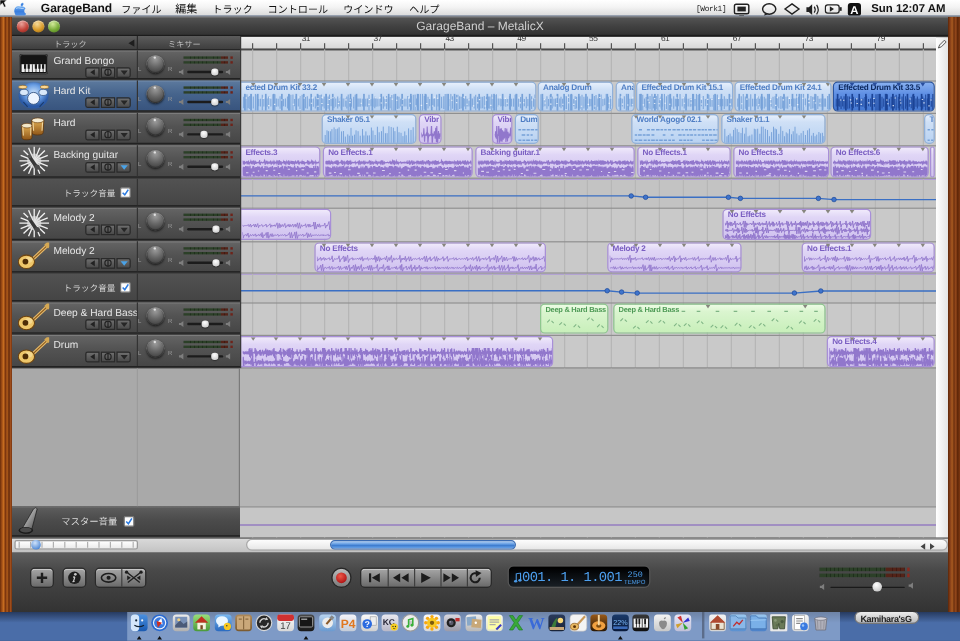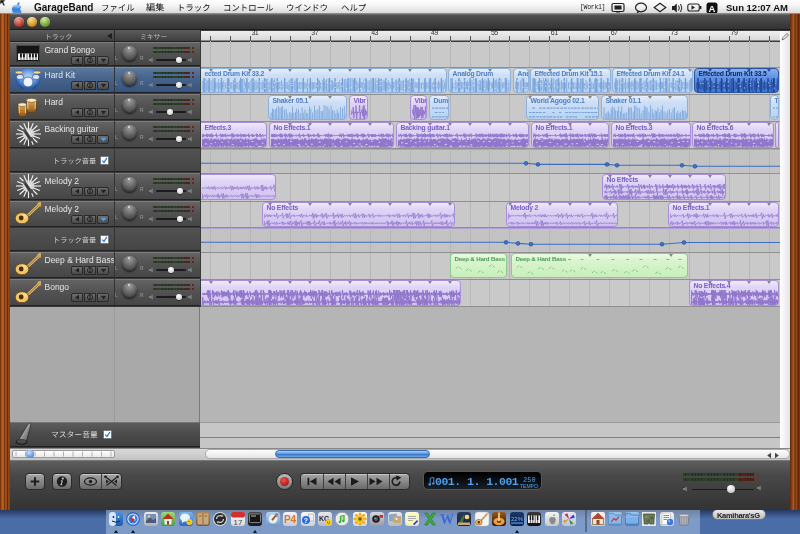--- a/index.html
+++ b/index.html
@@ -467,20 +467,21 @@
 <div class="abs" style="left:717px;top:510.5px;font-size:7.5px;color:#222;font-weight:bold;letter-spacing:-0.3px">Kamihara'sG</div>
 
 <div class="abs" style="left:0;top:14px;width:800px;height:496px;background:#3a3a3a"></div>
 <div class="abs" style="left:0;top:14px;width:10px;height:496px;background:repeating-linear-gradient(90deg,#6a2c0a 0,#9c4c16 1.5px,#c86e20 3px,#7a340e 4.5px,#b05c1c 6px,#642a0a 7.5px,#a85420 9px,#6a2c0a 10px)"></div>
 <div class="abs" style="left:790px;top:14px;width:10px;height:496px;background:repeating-linear-gradient(90deg,#5e2608 0,#8a421a 2px,#a85a20 3.5px,#6e300e 5px,#96491c 6.5px,#5e2608 8px,#7e3812 10px)"></div>
 
 <div class="abs" style="left:10px;top:14px;width:780px;height:16px;background:linear-gradient(180deg,#555 0%,#424242 50%,#333 100%);border-bottom:1px solid #1c1c1c;box-shadow:inset 0 1px 0 #6a6a6a">
   <div class="abs" style="left:4px;top:3px;width:10px;height:10px;border-radius:50%;background:radial-gradient(circle at 40% 30%,#eaa29a,#c24238 55%,#7e241c);box-shadow:inset 0 1px 1px rgba(255,255,255,.5)"></div>
   <div class="abs" style="left:17px;top:3px;width:10px;height:10px;border-radius:50%;background:radial-gradient(circle at 40% 30%,#f6da98,#d89a28 55%,#91600e);box-shadow:inset 0 1px 1px rgba(255,255,255,.5)"></div>
   <div class="abs" style="left:30px;top:3px;width:10px;height:10px;border-radius:50%;background:radial-gradient(circle at 40% 30%,#d2ea9a,#78ac38 55%,#447416);box-shadow:inset 0 1px 1px rgba(255,255,255,.5)"></div>
+  <div class="abs" style="left:0px;top:2.5px;width:780px;text-align:center;font-size:10px;color:#cfcfcf">GarageBand – MetalicX</div>
 </div>
 
 <div class="abs" style="left:10px;top:30px;width:190px;height:12px;background:linear-gradient(180deg,#5c5c5c,#3e3e3e);border-bottom:1px solid #222">
   <svg width="29" height="10" viewBox="0 0 29 10" style="position:absolute;left:34px;top:2.5px;opacity:1.0">
       <path transform="translate(1 6.3)" d="M2.3 -0.6Q2.3 -0.7 2.3 -1.0Q2.3 -1.3 2.3 -1.7Q2.3 -2.1 2.3 -2.5Q2.3 -2.9 2.3 -3.4Q2.3 -3.8 2.3 -4.1Q2.3 -4.4 2.3 -4.6Q2.3 -4.7 2.3 -4.9Q2.3 -5.1 2.2 -5.3H2.9Q2.9 -5.1 2.9 -4.9Q2.9 -4.7 2.9 -4.6Q2.9 -4.3 2.9 -3.9Q2.9 -3.5 2.9 -3.1Q2.9 -2.7 2.9 -2.3Q2.9 -1.9 2.9 -1.5Q2.9 -1.2 2.9 -0.9Q2.9 -0.7 2.9 -0.6Q2.9 -0.5 2.9 -0.3Q2.9 -0.2 2.9 -0.1Q2.9 0.1 2.9 0.2H2.2Q2.3 0.0 2.3 -0.2Q2.3 -0.4 2.3 -0.6ZM2.7 -3.5Q3.1 -3.4 3.5 -3.2Q3.9 -3.1 4.3 -2.9Q4.7 -2.8 5.1 -2.6Q5.5 -2.5 5.8 -2.3L5.5 -1.7Q5.2 -1.9 4.9 -2.1Q4.5 -2.2 4.1 -2.4Q3.7 -2.5 3.4 -2.7Q3.0 -2.8 2.7 -2.9Z M8.4 -5.1Q8.5 -5.0 8.7 -5.0Q8.8 -5.0 9.0 -5.0Q9.1 -5.0 9.4 -5.0Q9.6 -5.0 10.0 -5.0Q10.3 -5.0 10.7 -5.0Q11.0 -5.0 11.3 -5.0Q11.5 -5.0 11.7 -5.0Q11.8 -5.0 12.0 -5.0Q12.1 -5.0 12.3 -5.1V-4.5Q12.2 -4.5 12.0 -4.5Q11.8 -4.5 11.6 -4.5Q11.5 -4.5 11.3 -4.5Q11.0 -4.5 10.7 -4.5Q10.3 -4.5 10.0 -4.5Q9.6 -4.5 9.4 -4.5Q9.1 -4.5 9.0 -4.5Q8.8 -4.5 8.7 -4.5Q8.5 -4.5 8.4 -4.5ZM12.8 -3.3Q12.7 -3.2 12.7 -3.2Q12.7 -3.1 12.7 -3.1Q12.5 -2.6 12.3 -2.1Q12.1 -1.6 11.7 -1.1Q11.2 -0.6 10.5 -0.2Q9.9 0.1 9.3 0.3L8.8 -0.2Q9.6 -0.4 10.2 -0.7Q10.8 -1.0 11.2 -1.4Q11.5 -1.8 11.7 -2.2Q11.9 -2.6 12.0 -3.0Q12.0 -3.0 11.8 -3.0Q11.5 -3.0 11.2 -3.0Q10.9 -3.0 10.6 -3.0Q10.3 -3.0 9.9 -3.0Q9.6 -3.0 9.3 -3.0Q9.0 -3.0 8.7 -3.0Q8.5 -3.0 8.4 -3.0Q8.3 -3.0 8.1 -2.9Q7.9 -2.9 7.8 -2.9V-3.5Q8.0 -3.5 8.1 -3.5Q8.3 -3.5 8.4 -3.5Q8.5 -3.5 8.7 -3.5Q8.9 -3.5 9.2 -3.5Q9.5 -3.5 9.9 -3.5Q10.2 -3.5 10.6 -3.5Q10.9 -3.5 11.2 -3.5Q11.5 -3.5 11.7 -3.5Q11.9 -3.5 12.0 -3.5Q12.1 -3.5 12.2 -3.5Q12.3 -3.5 12.4 -3.5Z M16.9 -3.9Q16.9 -3.8 17.0 -3.6Q17.1 -3.4 17.2 -3.2Q17.3 -3.0 17.3 -2.8Q17.4 -2.6 17.4 -2.5L16.9 -2.3Q16.9 -2.4 16.8 -2.6Q16.8 -2.8 16.7 -3.0Q16.6 -3.2 16.5 -3.4Q16.4 -3.6 16.4 -3.7ZM19.3 -3.5Q19.3 -3.4 19.3 -3.3Q19.3 -3.3 19.2 -3.2Q19.1 -2.6 18.9 -2.1Q18.6 -1.6 18.3 -1.1Q17.8 -0.5 17.2 -0.1Q16.6 0.3 16.1 0.5L15.6 0.1Q16.0 -0.1 16.4 -0.3Q16.8 -0.5 17.2 -0.8Q17.5 -1.0 17.8 -1.4Q18.1 -1.7 18.3 -2.1Q18.5 -2.4 18.6 -2.9Q18.7 -3.3 18.8 -3.7ZM15.3 -3.6Q15.4 -3.5 15.4 -3.3Q15.5 -3.1 15.6 -2.8Q15.7 -2.6 15.8 -2.4Q15.9 -2.2 15.9 -2.0L15.4 -1.8Q15.4 -2.0 15.3 -2.2Q15.2 -2.4 15.1 -2.7Q15.0 -2.9 14.9 -3.1Q14.9 -3.3 14.8 -3.4Z M26.3 -4.3Q26.3 -4.2 26.2 -4.1Q26.2 -4.0 26.2 -3.9Q26.1 -3.5 25.9 -3.1Q25.7 -2.7 25.5 -2.3Q25.3 -1.9 25.0 -1.5Q24.5 -1.0 23.9 -0.5Q23.2 -0.1 22.3 0.3L21.8 -0.1Q22.4 -0.3 22.9 -0.6Q23.4 -0.9 23.8 -1.2Q24.2 -1.5 24.5 -1.9Q24.7 -2.2 25.0 -2.5Q25.2 -2.9 25.3 -3.3Q25.5 -3.7 25.6 -4.0H23.0L23.3 -4.5Q23.3 -4.5 23.6 -4.5Q23.8 -4.5 24.1 -4.5Q24.4 -4.5 24.7 -4.5Q24.9 -4.5 25.2 -4.5Q25.4 -4.5 25.4 -4.5Q25.6 -4.5 25.7 -4.5Q25.8 -4.5 25.9 -4.5ZM24.0 -5.3Q24.0 -5.1 23.9 -5.0Q23.8 -4.8 23.7 -4.7Q23.5 -4.4 23.2 -3.9Q22.9 -3.5 22.5 -3.1Q22.1 -2.7 21.5 -2.3L21.1 -2.6Q21.5 -2.9 21.9 -3.2Q22.2 -3.5 22.5 -3.8Q22.7 -4.1 22.9 -4.4Q23.1 -4.7 23.2 -4.9Q23.3 -5.0 23.3 -5.2Q23.4 -5.4 23.4 -5.5Z" fill="#c6c6c6"></path>
     </svg>
     <svg width="29" height="10" viewBox="0 0 29 10" style="position:absolute;left:129px;top:2.5px;opacity:1.0">
       <path transform="translate(1 6.3)" d="M2.0 -5.1Q2.2 -5.1 2.6 -5.1Q2.9 -5.0 3.3 -4.9Q3.7 -4.8 4.2 -4.7Q4.6 -4.6 4.9 -4.5Q5.3 -4.4 5.5 -4.4L5.3 -3.8Q5.1 -3.9 4.7 -4.0Q4.4 -4.1 4.0 -4.2Q3.6 -4.3 3.2 -4.4Q2.8 -4.5 2.4 -4.5Q2.0 -4.6 1.8 -4.6ZM1.6 -3.4Q2.0 -3.3 2.4 -3.2Q2.9 -3.1 3.4 -3.0Q3.9 -2.9 4.3 -2.8Q4.8 -2.7 5.1 -2.5L4.9 -2.0Q4.6 -2.1 4.1 -2.3Q3.7 -2.4 3.2 -2.5Q2.7 -2.6 2.3 -2.7Q1.8 -2.8 1.4 -2.8ZM1.3 -1.4Q1.6 -1.3 2.0 -1.2Q2.5 -1.1 2.9 -1.0Q3.4 -0.9 3.8 -0.8Q4.3 -0.7 4.7 -0.6Q5.0 -0.5 5.3 -0.4L5.1 0.2Q4.8 0.1 4.4 -0.1Q4.0 -0.2 3.6 -0.3Q3.2 -0.4 2.7 -0.5Q2.2 -0.6 1.8 -0.7Q1.4 -0.8 1.1 -0.9Z M9.5 -4.8Q9.4 -4.9 9.4 -5.1Q9.4 -5.2 9.3 -5.3L9.9 -5.4Q10.0 -5.3 10.0 -5.2Q10.0 -5.0 10.0 -4.9Q10.0 -4.8 10.1 -4.6Q10.1 -4.3 10.2 -4.0Q10.3 -3.6 10.3 -3.2Q10.4 -2.7 10.5 -2.3Q10.6 -1.8 10.7 -1.5Q10.8 -1.1 10.8 -0.8Q10.9 -0.5 10.9 -0.4Q10.9 -0.3 11.0 -0.1Q11.0 0.0 11.1 0.2L10.4 0.3Q10.4 0.1 10.4 -0.0Q10.4 -0.2 10.3 -0.3Q10.3 -0.4 10.3 -0.7Q10.2 -1.0 10.2 -1.3Q10.1 -1.7 10.0 -2.2Q9.9 -2.6 9.8 -3.0Q9.7 -3.5 9.7 -3.8Q9.6 -4.2 9.5 -4.5Q9.5 -4.7 9.5 -4.8ZM7.5 -3.8Q7.7 -3.8 7.8 -3.8Q8.0 -3.9 8.1 -3.9Q8.3 -3.9 8.5 -3.9Q8.8 -4.0 9.2 -4.0Q9.5 -4.1 9.9 -4.1Q10.3 -4.2 10.6 -4.3Q11.0 -4.3 11.3 -4.4Q11.6 -4.4 11.7 -4.4Q11.9 -4.5 12.0 -4.5Q12.1 -4.5 12.2 -4.6L12.3 -4.0Q12.2 -4.0 12.1 -4.0Q12.0 -3.9 11.8 -3.9Q11.7 -3.9 11.4 -3.8Q11.1 -3.8 10.7 -3.7Q10.4 -3.7 10.0 -3.6Q9.6 -3.6 9.3 -3.5Q8.9 -3.4 8.6 -3.4Q8.4 -3.4 8.2 -3.3Q8.1 -3.3 7.9 -3.3Q7.8 -3.3 7.7 -3.2ZM7.5 -1.9Q7.6 -1.9 7.8 -1.9Q8.0 -1.9 8.1 -1.9Q8.3 -1.9 8.6 -2.0Q8.9 -2.0 9.3 -2.1Q9.7 -2.2 10.1 -2.2Q10.5 -2.3 10.9 -2.4Q11.3 -2.4 11.7 -2.5Q12.0 -2.6 12.2 -2.6Q12.4 -2.6 12.5 -2.7Q12.7 -2.7 12.8 -2.7L12.9 -2.2Q12.8 -2.1 12.6 -2.1Q12.5 -2.1 12.3 -2.1Q12.1 -2.0 11.7 -2.0Q11.4 -1.9 11.0 -1.9Q10.6 -1.8 10.2 -1.7Q9.8 -1.7 9.4 -1.6Q9.0 -1.5 8.7 -1.5Q8.4 -1.4 8.2 -1.4Q8.1 -1.4 7.9 -1.3Q7.8 -1.3 7.6 -1.3Z M18.5 -3.1Q18.5 -2.4 18.4 -1.9Q18.3 -1.4 18.1 -1.0Q17.9 -0.6 17.5 -0.3Q17.1 0.1 16.6 0.3L16.1 -0.1Q16.6 -0.3 16.9 -0.5Q17.3 -0.7 17.5 -1.1Q17.7 -1.4 17.8 -1.9Q18.0 -2.4 18.0 -3.1V-4.7Q18.0 -4.9 17.9 -5.1Q17.9 -5.2 17.9 -5.3H18.5Q18.5 -5.2 18.5 -5.1Q18.5 -4.9 18.5 -4.7ZM16.0 -5.2Q16.0 -5.2 16.0 -5.1Q16.0 -4.9 16.0 -4.8V-2.3Q16.0 -2.1 16.0 -2.0Q16.0 -1.9 16.0 -1.8Q16.0 -1.7 16.0 -1.6H15.4Q15.4 -1.7 15.5 -1.8Q15.5 -1.9 15.5 -2.0Q15.5 -2.1 15.5 -2.3V-4.8Q15.5 -4.9 15.5 -5.0Q15.5 -5.1 15.4 -5.2ZM14.1 -3.9Q14.1 -3.9 14.2 -3.9Q14.3 -3.9 14.4 -3.9Q14.6 -3.9 14.7 -3.9H19.2Q19.5 -3.9 19.6 -3.9Q19.8 -3.9 19.9 -3.9V-3.3Q19.8 -3.3 19.6 -3.4Q19.5 -3.4 19.2 -3.4H14.7Q14.6 -3.4 14.5 -3.4Q14.3 -3.4 14.2 -3.3Q14.1 -3.3 14.1 -3.3Z M21.1 -2.9Q21.2 -2.9 21.3 -2.9Q21.5 -2.9 21.7 -2.9Q21.9 -2.9 22.0 -2.9Q22.1 -2.9 22.4 -2.9Q22.6 -2.9 22.9 -2.9Q23.2 -2.9 23.6 -2.9Q23.9 -2.9 24.2 -2.9Q24.6 -2.9 24.9 -2.9Q25.2 -2.9 25.4 -2.9Q25.7 -2.9 25.8 -2.9Q26.0 -2.9 26.2 -2.9Q26.4 -2.9 26.5 -2.9V-2.3Q26.4 -2.3 26.2 -2.3Q26.0 -2.3 25.8 -2.3Q25.7 -2.3 25.4 -2.3Q25.2 -2.3 24.9 -2.3Q24.6 -2.3 24.2 -2.3Q23.9 -2.3 23.6 -2.3Q23.2 -2.3 22.9 -2.3Q22.6 -2.3 22.4 -2.3Q22.1 -2.3 22.0 -2.3Q21.8 -2.3 21.5 -2.3Q21.3 -2.3 21.1 -2.3Z" fill="#c6c6c6"></path>
     </svg>
   <div class="abs" style="left:97px;top:3px;width:0;height:0;border-top:3.2px solid transparent;border-bottom:3.2px solid transparent;border-right:5px solid #1e1e1e"></div>
@@ -1427,21 +1428,21 @@
       <svg width="26" height="23" viewBox="0 0 26 23" style="display:block">
         <line x1="7" y1="19" x2="25" y2="2" stroke="#e8bc6a" stroke-width="2.8"></line>
         <line x1="7" y1="19" x2="25" y2="2" stroke="#8a5a20" stroke-width="0.9"></line>
         <ellipse cx="7" cy="16.2" rx="6.8" ry="5.6" fill="#eec66a"></ellipse>
         <ellipse cx="7" cy="16.2" rx="6.8" ry="5.6" fill="none" stroke="#6e4410" stroke-width="0.9"></ellipse>
         <ellipse cx="9" cy="14.5" rx="3" ry="2.4" fill="#f8e0a0" opacity="0.7"></ellipse>
         <circle cx="6.2" cy="16" r="2.4" fill="#4e2c06"></circle>
         <rect x="22.8" y="-0.2" width="4.4" height="4.4" fill="#d4a854" transform="rotate(45 25 2)"></rect>
       </svg>
     </div>
-    <div style="position:absolute;left:34.5px;top:2.5px;font-size:8.5px;color:#e6e6e6;white-space:nowrap">Bongo</div>
+    <div style="position:absolute;left:34.5px;top:2.5px;font-size:8.5px;color:#e6e6e6;white-space:nowrap">Drum</div>
     <div style="position:absolute;left:61px;top:14px;width:40px;height:9px">
       <div style="position:absolute;left:0px;top:0;width:12px;height:8.5px;background:linear-gradient(180deg,#6e6e6e,#4a4a4a);border:1px solid #2a2a2a;border-radius:2px 0 0 2px">
         <svg width="10" height="6.5" viewBox="0 0 10 6.5" style="display:block">
           <polygon points="7,0.8 3.2,3.3 7,5.8" fill="#222"></polygon>
         </svg>
       </div>
       <div style="position:absolute;left:13px;top:0;width:12px;height:8.5px;background:linear-gradient(180deg,#6e6e6e,#4a4a4a);border:1px solid #2a2a2a;border-radius:0">
         <svg width="10" height="6.5" viewBox="0 0 10 6.5" style="display:block">
           <circle cx="5" cy="3.2" r="2.6" fill="none" stroke="#222" stroke-width="1"></circle>
           <line x1="5" y1="0.4" x2="5" y2="6" stroke="#222" stroke-width="1"></line>
@@ -1588,21 +1589,21 @@
 <path d="M97.5 4.6 a3.8 3.8 0 1 0 1.3 2.9" stroke="#1c1c1c" stroke-width="1.7" fill="none"></path>
 <polygon points="95.3,1.2 100.3,3.6 95.6,6.8" fill="#1c1c1c"></polygon>
 </svg>
   </div>
 <div class="abs" style="left:423px;top:471px;width:119px;height:19px;border-radius:5px;background:linear-gradient(180deg,#000 0%,#0c1014 55%,#1a2026 100%);border:1px solid #565656;box-shadow:inset 0 2px 3px rgba(0,0,0,.9)">
   <svg width="7" height="10" viewBox="0 0 7 10" style="position:absolute;left:4px;top:4.5px;display:block">
       <path d="M2.2 7.2 V1.2 L5.8 0.4 V6.4" stroke="#4a9ae8" stroke-width="0.9" fill="none"></path>
       <ellipse cx="1.7" cy="7.4" rx="1.4" ry="1.1" fill="#4a9ae8"></ellipse>
       <ellipse cx="5.3" cy="6.6" rx="1.4" ry="1.1" fill="#4a9ae8"></ellipse>
     </svg>
-  <div class="abs" style="left:11px;top:3px;font-size:11.5px;color:#4da0f0;font-family:'Liberation Mono',monospace;font-weight:bold;white-space:nowrap;letter-spacing:-0.5px">001. 1. 1.001</div>
+  <div class="abs" style="left:11px;top:3px;font-size:11.5px;color:#4da0f0;font-family:'Liberation Mono',monospace;font-weight:normal;white-space:nowrap;letter-spacing:-0.5px">001. 1. 1.001</div>
   <div class="abs" style="left:99px;top:3.5px;font-size:7px;color:#4da0f0;font-family:'Liberation Mono',monospace">250</div>
   <div class="abs" style="left:96px;top:11px;font-size:5px;color:#4da0f0">TEMPO</div>
 </div>
 <div class="abs" style="left:683px;top:473px;width:55px;height:3px;background:repeating-linear-gradient(90deg,#2c4028 0 2.5px,#1e2f1b 2.5px 3.2px)"></div>
 <div class="abs" style="left:738px;top:473px;width:16px;height:3px;background:repeating-linear-gradient(90deg,#532318 0 2.5px,#3f1a12 2.5px 3.2px)"></div>
 <div class="abs" style="left:683px;top:478px;width:55px;height:3px;background:repeating-linear-gradient(90deg,#2c4028 0 2.5px,#1e2f1b 2.5px 3.2px)"></div>
 <div class="abs" style="left:738px;top:478px;width:16px;height:3px;background:repeating-linear-gradient(90deg,#532318 0 2.5px,#3f1a12 2.5px 3.2px)"></div>
 <div class="abs" style="left:756px;top:473px;width:2px;height:3px;background:#8a2a20"></div>
 <div class="abs" style="left:756px;top:478px;width:2px;height:3px;background:#8a2a20"></div>
 <div class="abs" style="left:692px;top:488.5px;width:62px;height:1.6px;background:#1a1a1a;border-radius:1px"></div>

